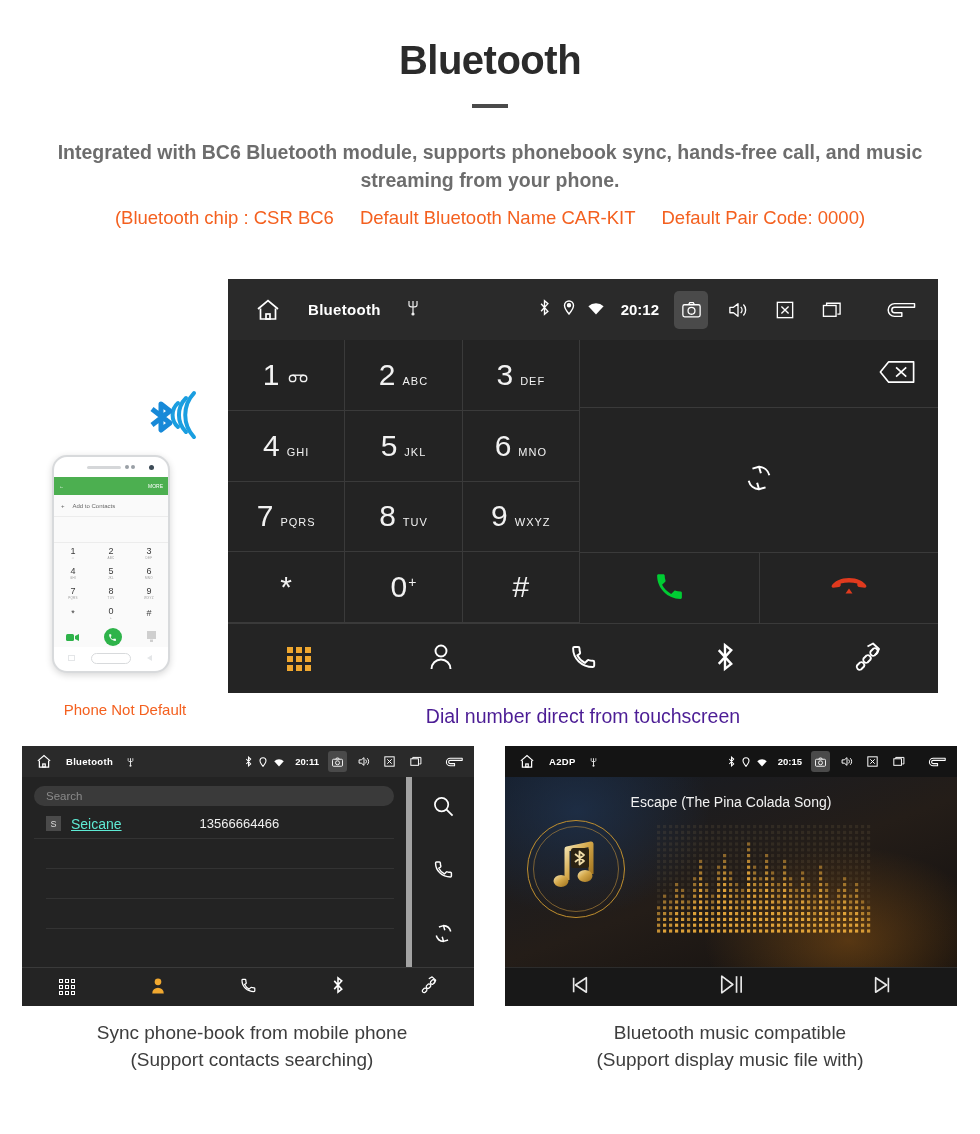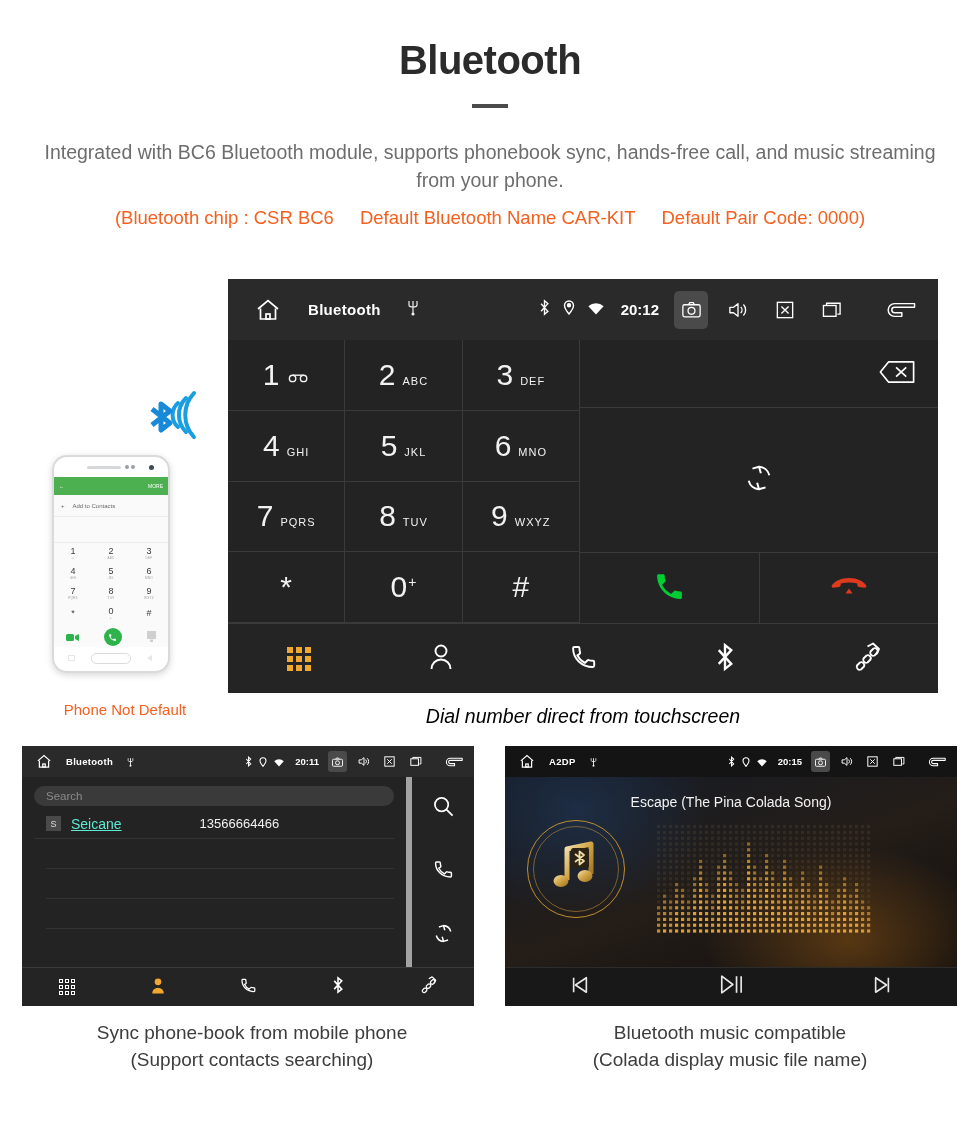--- a/index.html
+++ b/index.html
@@ -26,20 +26,21 @@
     background: #4a4a4a;
     margin: 22px auto 0;
   }
   .hdr-desc {
     text-align: center;
     font-size: 19.5px;
     color: #6d6d6d;
     line-height: 1.45;
     margin-top: 30px;
     padding: 0 44px;
+    font-weight: bold;
   }
   .hdr-spec {
     text-align: center;
     font-size: 18.5px;
     color: #f4601f;
     margin-top: 12px;
     white-space: nowrap;
   }
   .hdr-spec .gap { display: inline-block; width: 26px; }
 
@@ -189,21 +190,21 @@
            border-top: 3.5px solid transparent; border-bottom: 3.5px solid transparent;
            border-right: 5px solid #e4e6e8; }
   .phone-caption {
     position: absolute; left: 0; top: 318px; width: 190px;
     text-align: center; font-size: 15px; color: #f4601f;
   }
 
   
   .cap-main {
     position: absolute; left: 228px; top: 705px; width: 710px;
-    text-align: center; font-size: 19.5px; color: #000000; font-style: italic;
+    text-align: center; font-size: 19.5px; color: #4c1d95;
   }
   .cap-bottom {
     position: absolute; top: 1020px;
     text-align: center; font-size: 19px; color: #3d3d3d; line-height: 1.42;
   }
   .cap-bl { left: 22px; width: 460px; }
   .cap-br { left: 500px; width: 460px; }
 
   
   .unit-bl {
@@ -1616,16 +1617,16 @@
             <path d="M4 3 L4 19 L16 11 Z"></path>
               <path d="M18 3 L18 19"></path>
           </svg>
         </span>
       </div>
     </div>
   </div>
 
   <div class="cap-bottom cap-br">
     <div>Bluetooth music compatible</div>
-    <div>(Colada display music file name)</div>
+    <div>(Support display music file with)</div>
   </div>
 
 </div>
 
 </body></html>

